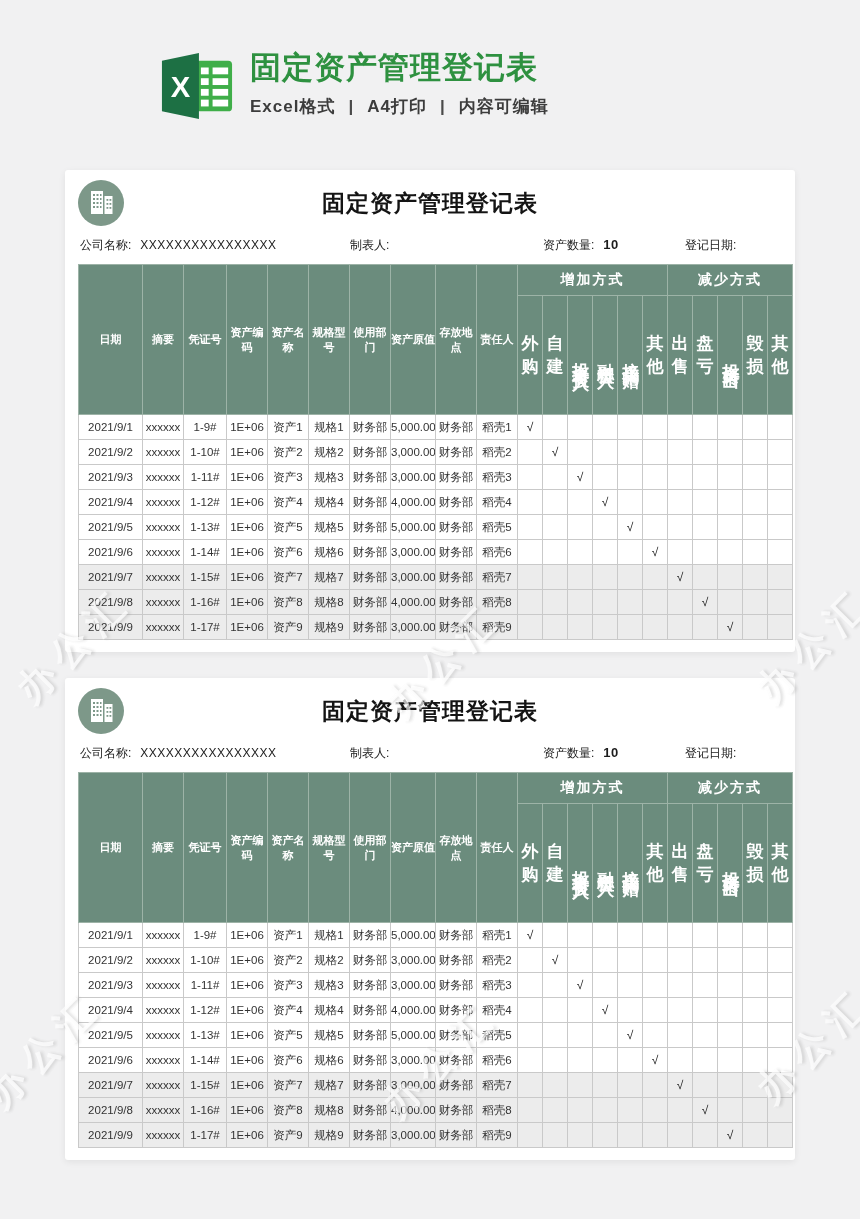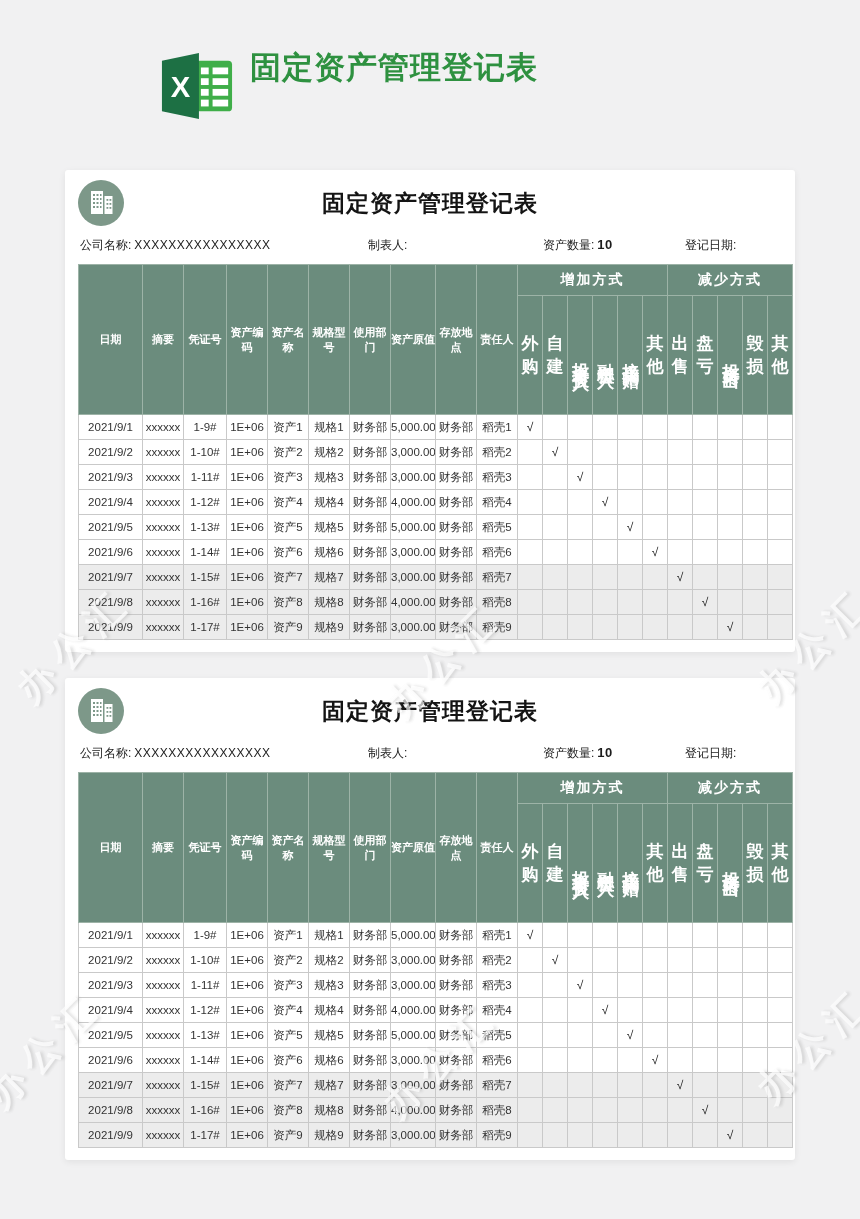--- a/index.html
+++ b/index.html
@@ -24,24 +24,24 @@
     position:absolute;left:65px;width:730px;height:482px;background:#ffffff;
     border-radius:3px;box-shadow:0 2px 7px rgba(0,0,0,0.07);overflow:hidden;z-index:1;
   }
   .card.c1{top:170px}
   .card.c2{top:678px}
   .card-head{position:relative;height:62px}
   .org-badge{position:absolute;left:13px;top:10px;width:46px;height:46px}
   .card-title{margin:0;text-align:center;font-size:23px;font-weight:bold;color:#141414;padding-top:18px;letter-spacing:1px}
   .info-row{position:relative;height:26px;font-size:12px;color:#1c1c1c}
   .info{position:absolute;top:5px;white-space:nowrap}
-  .info .val{margin-left:3px;letter-spacing:0.5px}
+  .info .val{margin-left:9px;letter-spacing:0.5px}
   .info .val.bold{font-weight:bold;font-size:13px}
   .i-company{left:15px}
-  .i-preparer{left:303px}
+  .i-preparer{left:285px}
   .i-count{left:478px}
   .i-regdate{left:620px}
 
   
   table.asset-table{
     border-collapse:collapse;table-layout:fixed;margin:6px 0 0 13px;width:714px;
   }
   .asset-table thead th{
     background:var(--header-green,#6b8c7d);color:#fff;font-weight:bold;
     border:1px solid #9db3a7;padding:0;overflow:hidden;
@@ -89,20 +89,23 @@
       <rect x="42" y="38" width="8" height="7"></rect>
         <rect x="54" y="38" width="16" height="7"></rect>
       <rect x="42" y="49" width="8" height="7"></rect>
         <rect x="54" y="49" width="16" height="7"></rect>
     </g>
     <path d="M2 9 L40 1 V69 L2 61 Z" fill="#1d7044"></path>
     <text x="21" y="46" font-size="30" font-weight="bold" fill="#ffffff" text-anchor="middle" font-family="Liberation Sans,sans-serif">X</text>
   </svg>
   <div class="brand-text">
     <div class="brand-title">固定资产管理登记表</div>
+    <div class="brand-subtitle">
+      <span>Excel格式</span><span class="sep">|</span><span>A4打印</span><span class="sep">|</span><span>内容可编辑</span>
+    </div>
   </div>
 </div>
 
 <div id="cards">
   <section class="card c1">
     <div class="card-head">
       <svg class="org-badge" viewBox="0 0 46 46" aria-hidden="true">
         <circle cx="23" cy="23" r="23" fill="#7d9889"></circle>
         <rect x="13" y="11" width="12" height="23" fill="#ffffff"></rect>
         <rect x="26.5" y="16" width="8" height="18" fill="#ffffff"></rect>

